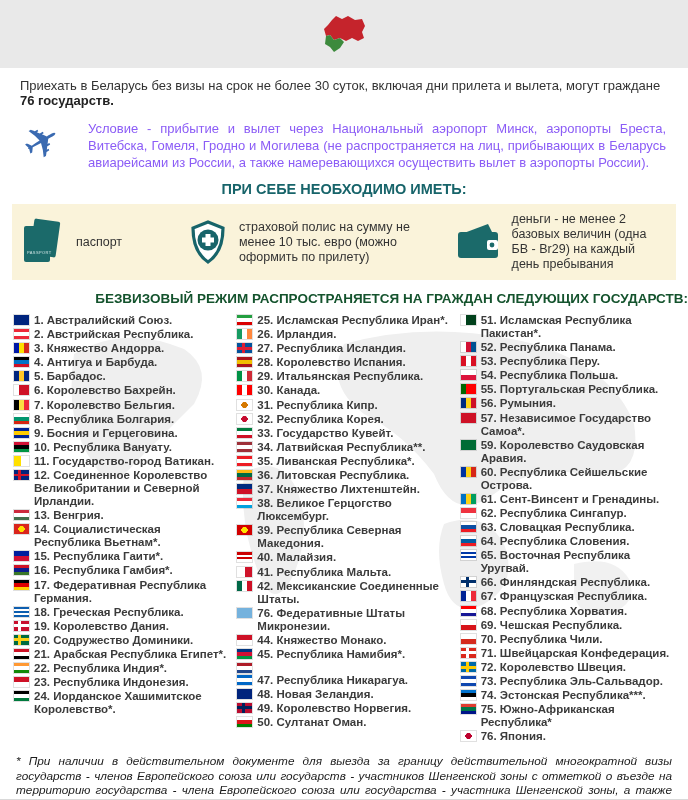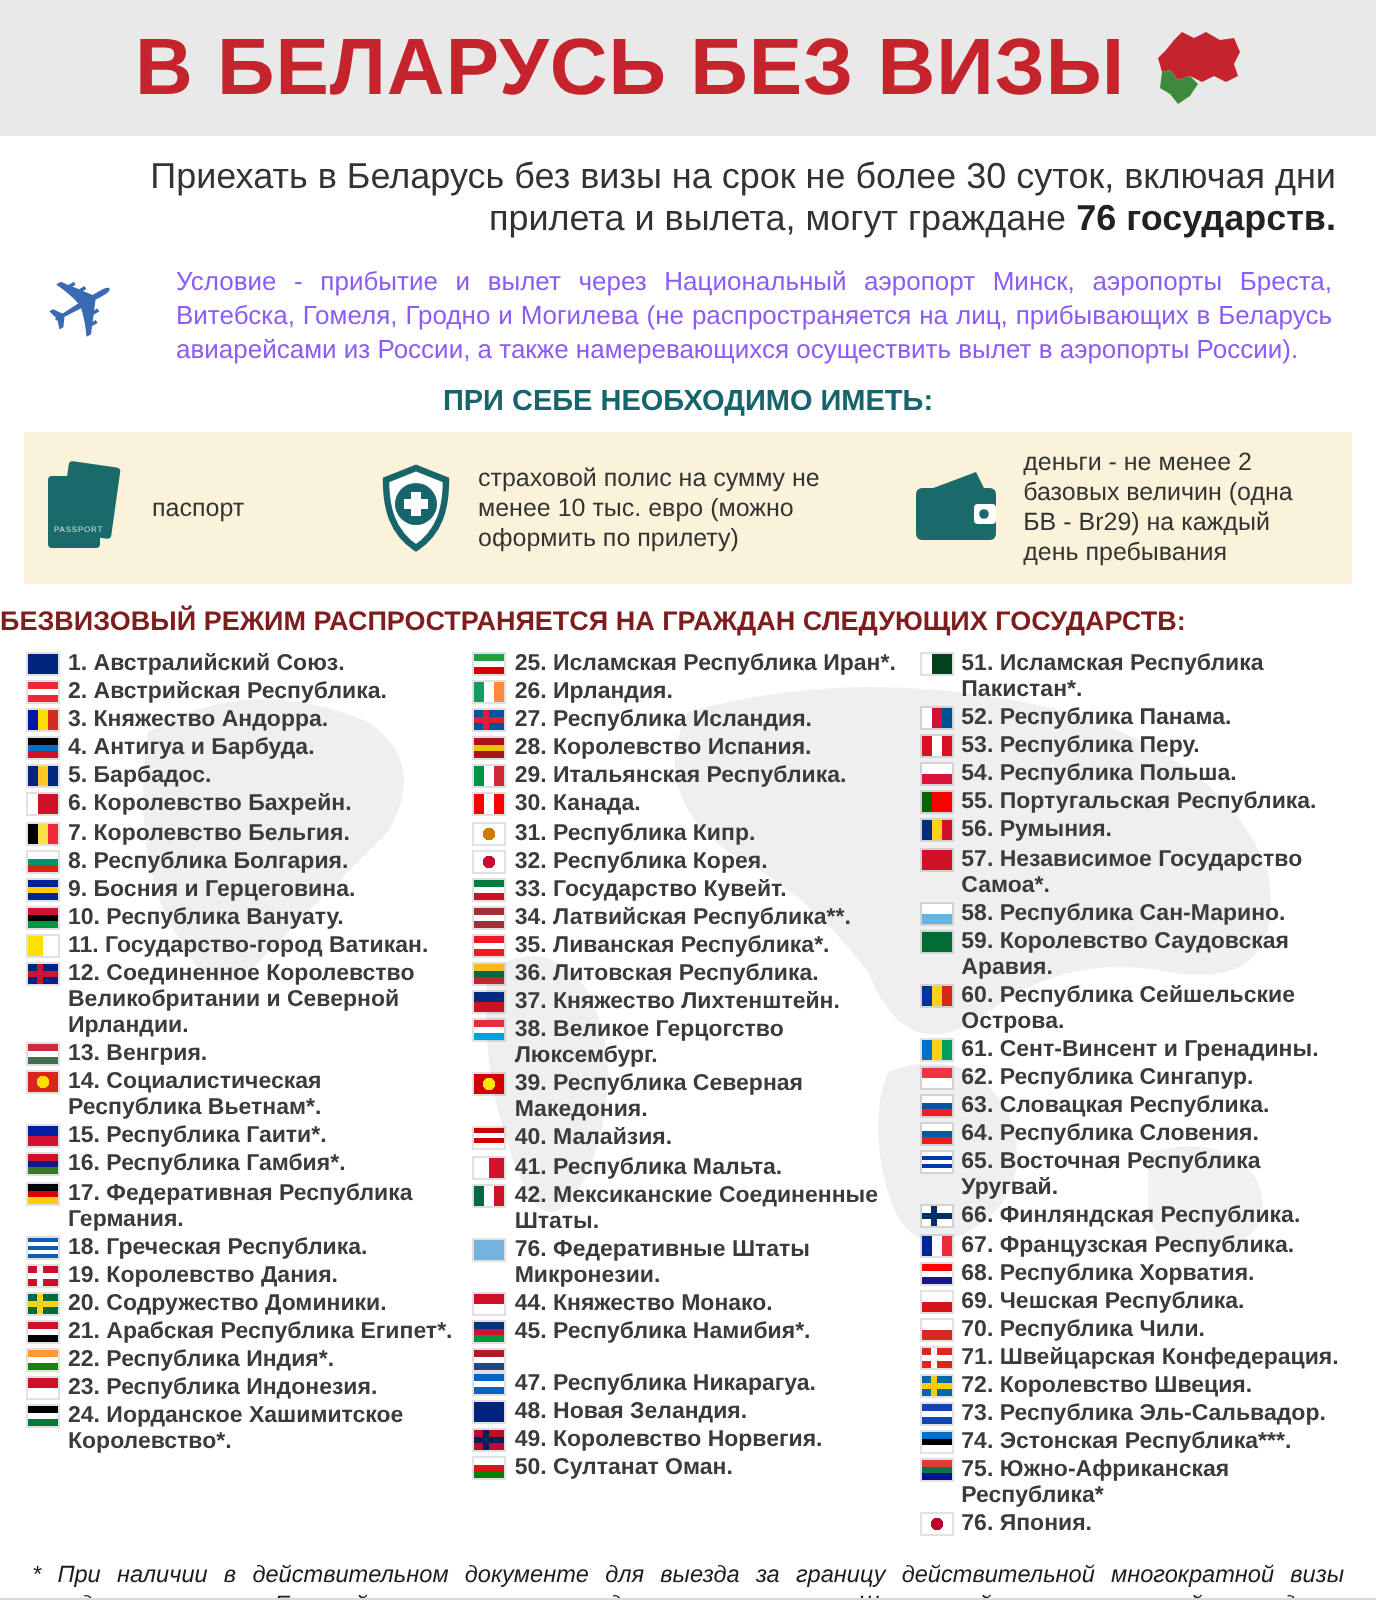--- a/index.html
+++ b/index.html
@@ -6,21 +6,21 @@
   html,body { background:#fff; }
   body { font-family:"Liberation Sans", sans-serif; }
   .page { position:relative; width:688px; height:800px; margin:0 auto; background:#fff; overflow:hidden; border-bottom:1px solid #d9d9d9;}
 
   
   .header-band { height:68px; background:#e9e9e9; display:flex; align-items:center; justify-content:center; gap:14px; }
   .main-title { color:#c5242c; font-size:40px; font-weight:bold; letter-spacing:.5px; white-space:nowrap; }
   .by-map { width:44px; height:40px; flex:none; }
 
   
-  .intro { text-align:right; font-size:18px; color:#333; padding:10px 20px 0 20px; }
+  .intro { text-align:left; font-size:13px; color:#333; padding:10px 20px 0 20px; }
   .intro b, .infobox-text b { font-weight:bold; color:#222; }
 
   
   .condition { display:flex; align-items:flex-start; gap:20px; padding:10px 22px 0 16px; }
   .plane-icon { font-size:44px; color:#3a6ab1; line-height:44px; transform:rotate(-30deg); flex:none; width:52px; text-align:center; margin-top:2px;}
   .condition-text { font-size:13px; color:#8b5cf6; text-align:justify; line-height:17px; padding-top:2px;}
 
   .teal-heading { text-align:center; color:#17646a; font-weight:bold; font-size:14.5px; margin-top:10px; }
 
   
@@ -35,41 +35,40 @@
   .passport-icon .book.back { left:10px; top:0; transform:rotate(8deg); box-shadow:-1px 0 0 #faf3da; }
   .passport-icon .book.front { left:2px; top:6px; }
   .passport-icon .ptext { position:absolute; left:3px; bottom:7px; font-size:4px; color:#cfe4e4; letter-spacing:.4px; }
 
   
   .shield-icon { width:42px; height:44px; flex:none; }
 
   
   .wallet-icon { width:48px; height:42px; flex:none; }
 
-  .navy-heading { text-align:left; color:#7f1d1d; font-weight:bold; font-size:13.5px; margin-top:11px; }
+  .navy-heading { text-align:right; color:#14532d; font-weight:bold; font-size:13.5px; margin-top:11px; }
 
   
   .list-wrap { position:relative; margin:8px 14px 0 14px; }
   .world-map { position:absolute; left:0; top:0; width:660px; height:360px; z-index:0; }
   .cols { position:relative; z-index:1; display:flex; gap:10px; }
   .col { flex:1; }
   .country { display:flex; align-items:flex-start; gap:5px; font-size:11.5px; font-weight:bold; color:#3b3b3b; line-height:13px; margin-bottom:1.1px; }
   .flag { width:15px; height:10px; flex:none; margin-top:1px; box-shadow:0 0 0 1px rgba(0,0,0,.12); background:#ccc; }
 
   
   .footnotes { margin:10px 16px 0 16px; }
   .footnote { font-style:italic; font-size:11.8px; color:#1c1c1c; text-align:justify; line-height:14.5px; margin-bottom:6px; }
 </style>
 </head>
 <body>
 
 <div class="page">
 
   <div class="header-band">
-    <div class="main-title">В БЕЛАРУСЬ БЕЗ ВИЗЫ</div>
     <svg class="by-map" viewBox="0 0 44 40">
       <path d="M10 6 L14 2 L20 5 L26 2 L33 6 L40 5 L43 12 L40 18 L42 24 L36 27 L30 24 L24 27 L18 24 L12 26 L8 21 L4 22 L2 15 L6 11 Z" fill="#c5242c"></path>
       <path d="M4 22 L8 21 L12 26 L18 24 L22 28 L18 34 L12 38 L8 33 L3 30 Z" fill="#3d8a3d"></path>
     </svg>
   </div>
 
   <div class="intro"><span>Приехать в Беларусь без визы на срок не более 30 суток, включая дни прилета и вылета, могут граждане </span><b>76 государств.</b></div>
 
   <div class="condition">
     <div class="plane-icon">✈</div>
@@ -344,24 +343,20 @@
           </div>
           <div class="country">
             <span class="flag" style="background: linear-gradient(to right, rgb(0, 43, 127) 0%, rgb(0, 43, 127) 33.3%, rgb(252, 209, 22) 33.3%, rgb(252, 209, 22) 66.7%, rgb(206, 17, 38) 66.7%, rgb(206, 17, 38) 100%);"></span>
             <span>56. Румыния.</span>
           </div>
           <div class="country">
             <span class="flag" style="background: rgb(206, 17, 38);"></span>
             <span>57. Независимое Государство Самоа*.</span>
           </div>
           <div class="country">
-            <span class="flag" style="background: linear-gradient(rgb(255, 255, 255) 0%, rgb(255, 255, 255) 50%, rgb(94, 182, 228) 50%, rgb(94, 182, 228) 100%);"></span>
-            <span>58. Республика Сан-Марино.</span>
-          </div>
-          <div class="country">
             <span class="flag" style="background: rgb(0, 108, 53);"></span>
             <span>59. Королевство Саудовская Аравия.</span>
           </div>
           <div class="country">
             <span class="flag" style="background: linear-gradient(to right, rgb(0, 51, 160) 0%, rgb(0, 51, 160) 33.3%, rgb(252, 209, 22) 33.3%, rgb(252, 209, 22) 66.7%, rgb(214, 39, 24) 66.7%, rgb(214, 39, 24) 100%);"></span>
             <span>60. Республика Сейшельские Острова.</span>
           </div>
           <div class="country">
             <span class="flag" style="background: linear-gradient(to right, rgb(0, 114, 198) 0%, rgb(0, 114, 198) 33.3%, rgb(252, 209, 22) 33.3%, rgb(252, 209, 22) 66.7%, rgb(0, 158, 96) 66.7%, rgb(0, 158, 96) 100%);"></span>
             <span>61. Сент-Винсент и Гренадины.</span>

